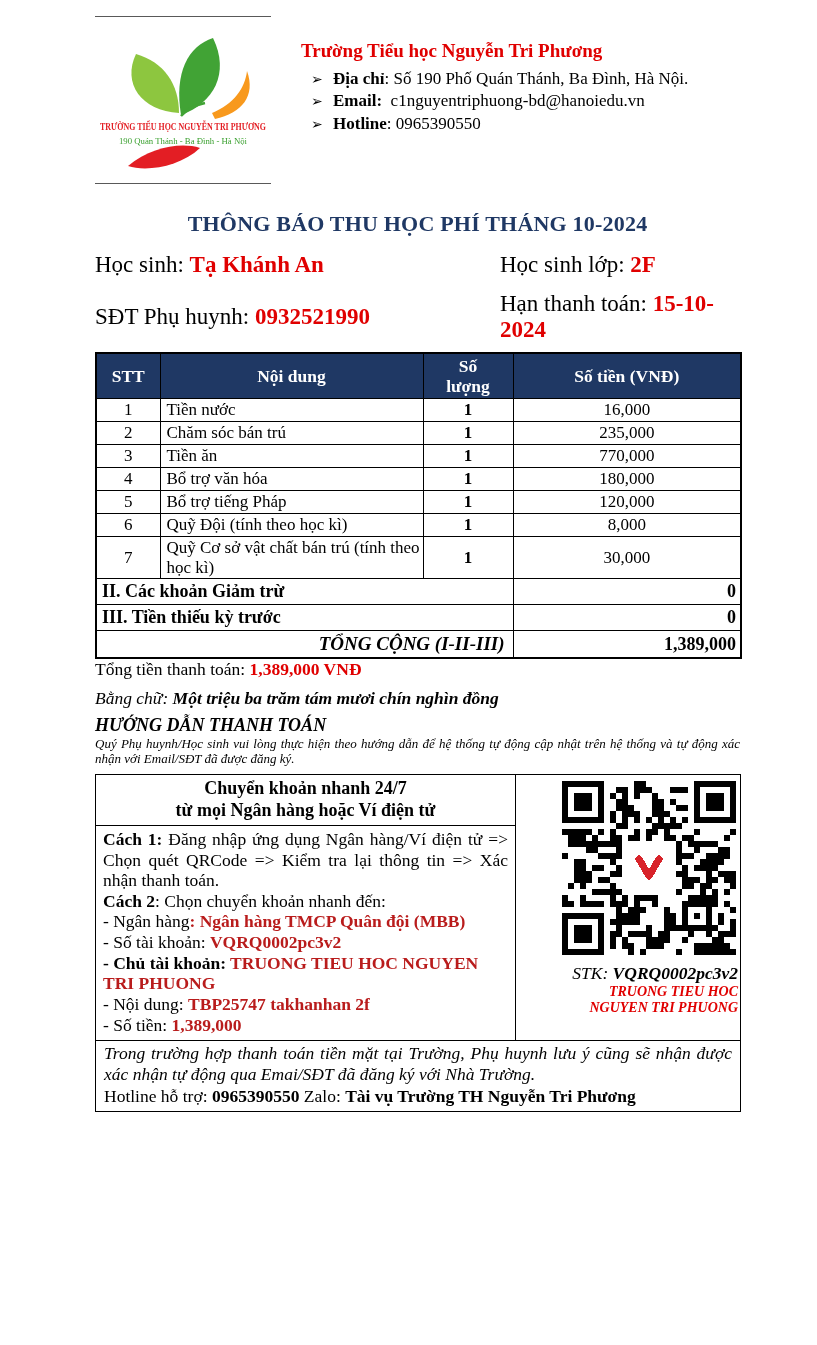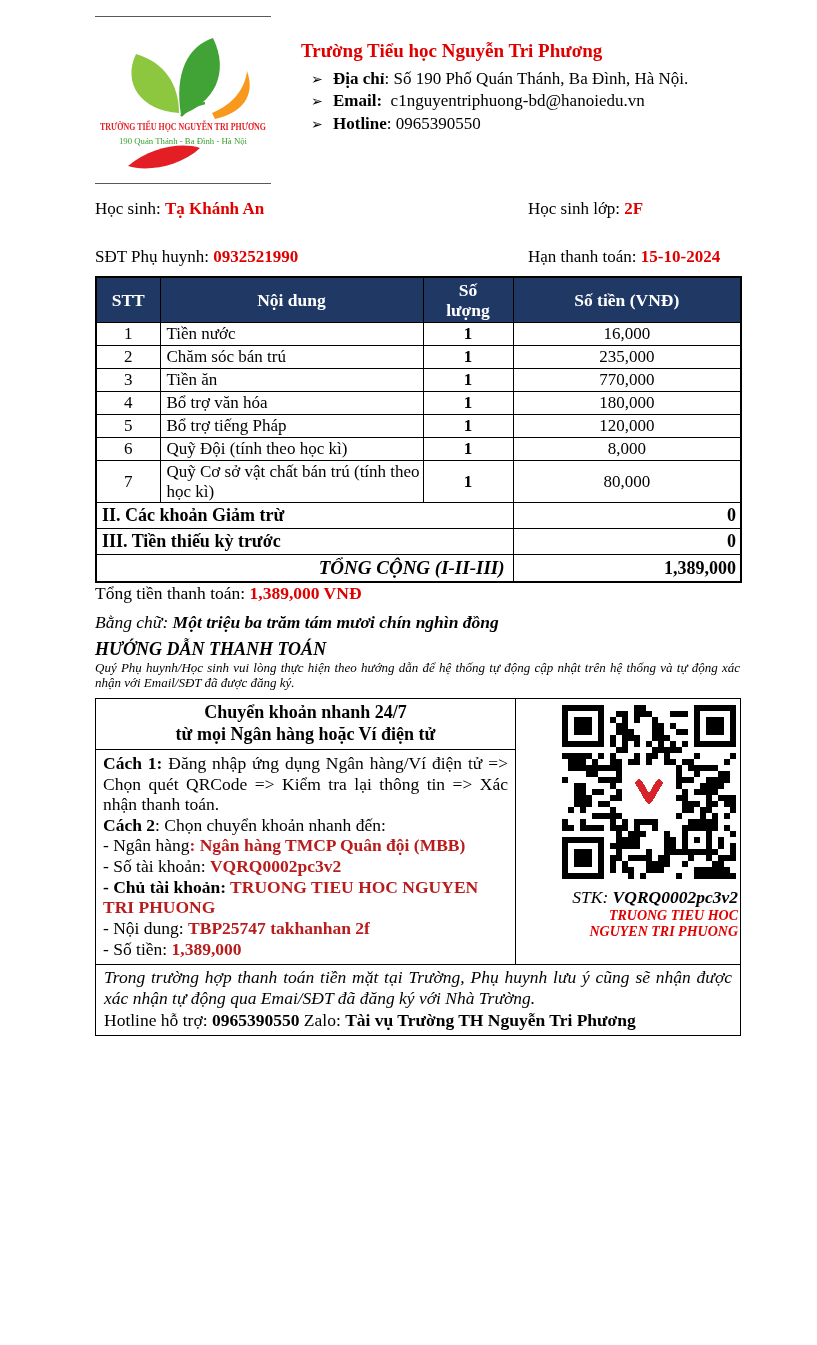--- a/index.html
+++ b/index.html
@@ -24,21 +24,21 @@
 
   
   .doc-title{
     margin-top:27px;text-align:center;color:#1f3864;
     font-size:22px;font-weight:bold;letter-spacing:.2px;
   }
 
   
   .student-grid{
     margin-top:15px;display:grid;grid-template-columns:405px 240px;
-    column-gap:0;row-gap:13px;font-size:17px;gap:28px;
+    column-gap:0;row-gap:13px;font-size:23px;
   }
   .red{color:#e00000;font-weight:bold;}
   .cell-vcenter{display:flex;align-items:center;}
 
   
   table.fee{
     margin-top:9px;border-collapse:collapse;width:645px;
     border:2px solid #000;table-layout:fixed;
   }
   table.fee td,table.fee th{border:1px solid #000;}
@@ -110,20 +110,21 @@
       </div>
       <div class="contact-line">
         <span class="bullet">➢</span><b>Email:</b><span>&nbsp; c1nguyentriphuong-bd@hanoiedu.vn</span>
       </div>
       <div class="contact-line">
         <span class="bullet">➢</span><b>Hotline</b><span>: 0965390550</span>
       </div>
     </div>
   </div>
 
+  <div class="doc-title">THÔNG BÁO THU HỌC PHÍ THÁNG 10-2024</div>
 
   <div class="student-grid">
     <div>
       <span>Học sinh:</span>
       <span class="red">Tạ Khánh An</span>
     </div>
     <div>
       <span>Học sinh lớp:</span>
       <span class="red">2F</span>
     </div>
@@ -184,21 +185,21 @@
     <tr>
       <td class="stt">6</td>
       <td class="name">Quỹ Đội (tính theo học kì)</td>
       <td class="qty">1</td>
       <td class="amt">8,000</td>
     </tr>
     <tr>
       <td class="stt">7</td>
       <td class="name">Quỹ Cơ sở vật chất bán trú (tính theo học kì)</td>
       <td class="qty">1</td>
-      <td class="amt">80,000</td>
+      <td class="amt">30,000</td>
     </tr>
     <tr>
       <td class="sec-label" colspan="3">II. Các khoản Giảm trừ</td>
       <td class="sec-amt">0</td>
     </tr>
     <tr>
       <td class="sec-label" colspan="3">III. Tiền thiếu kỳ trước</td>
       <td class="sec-amt">0</td>
     </tr>
     <tr>

